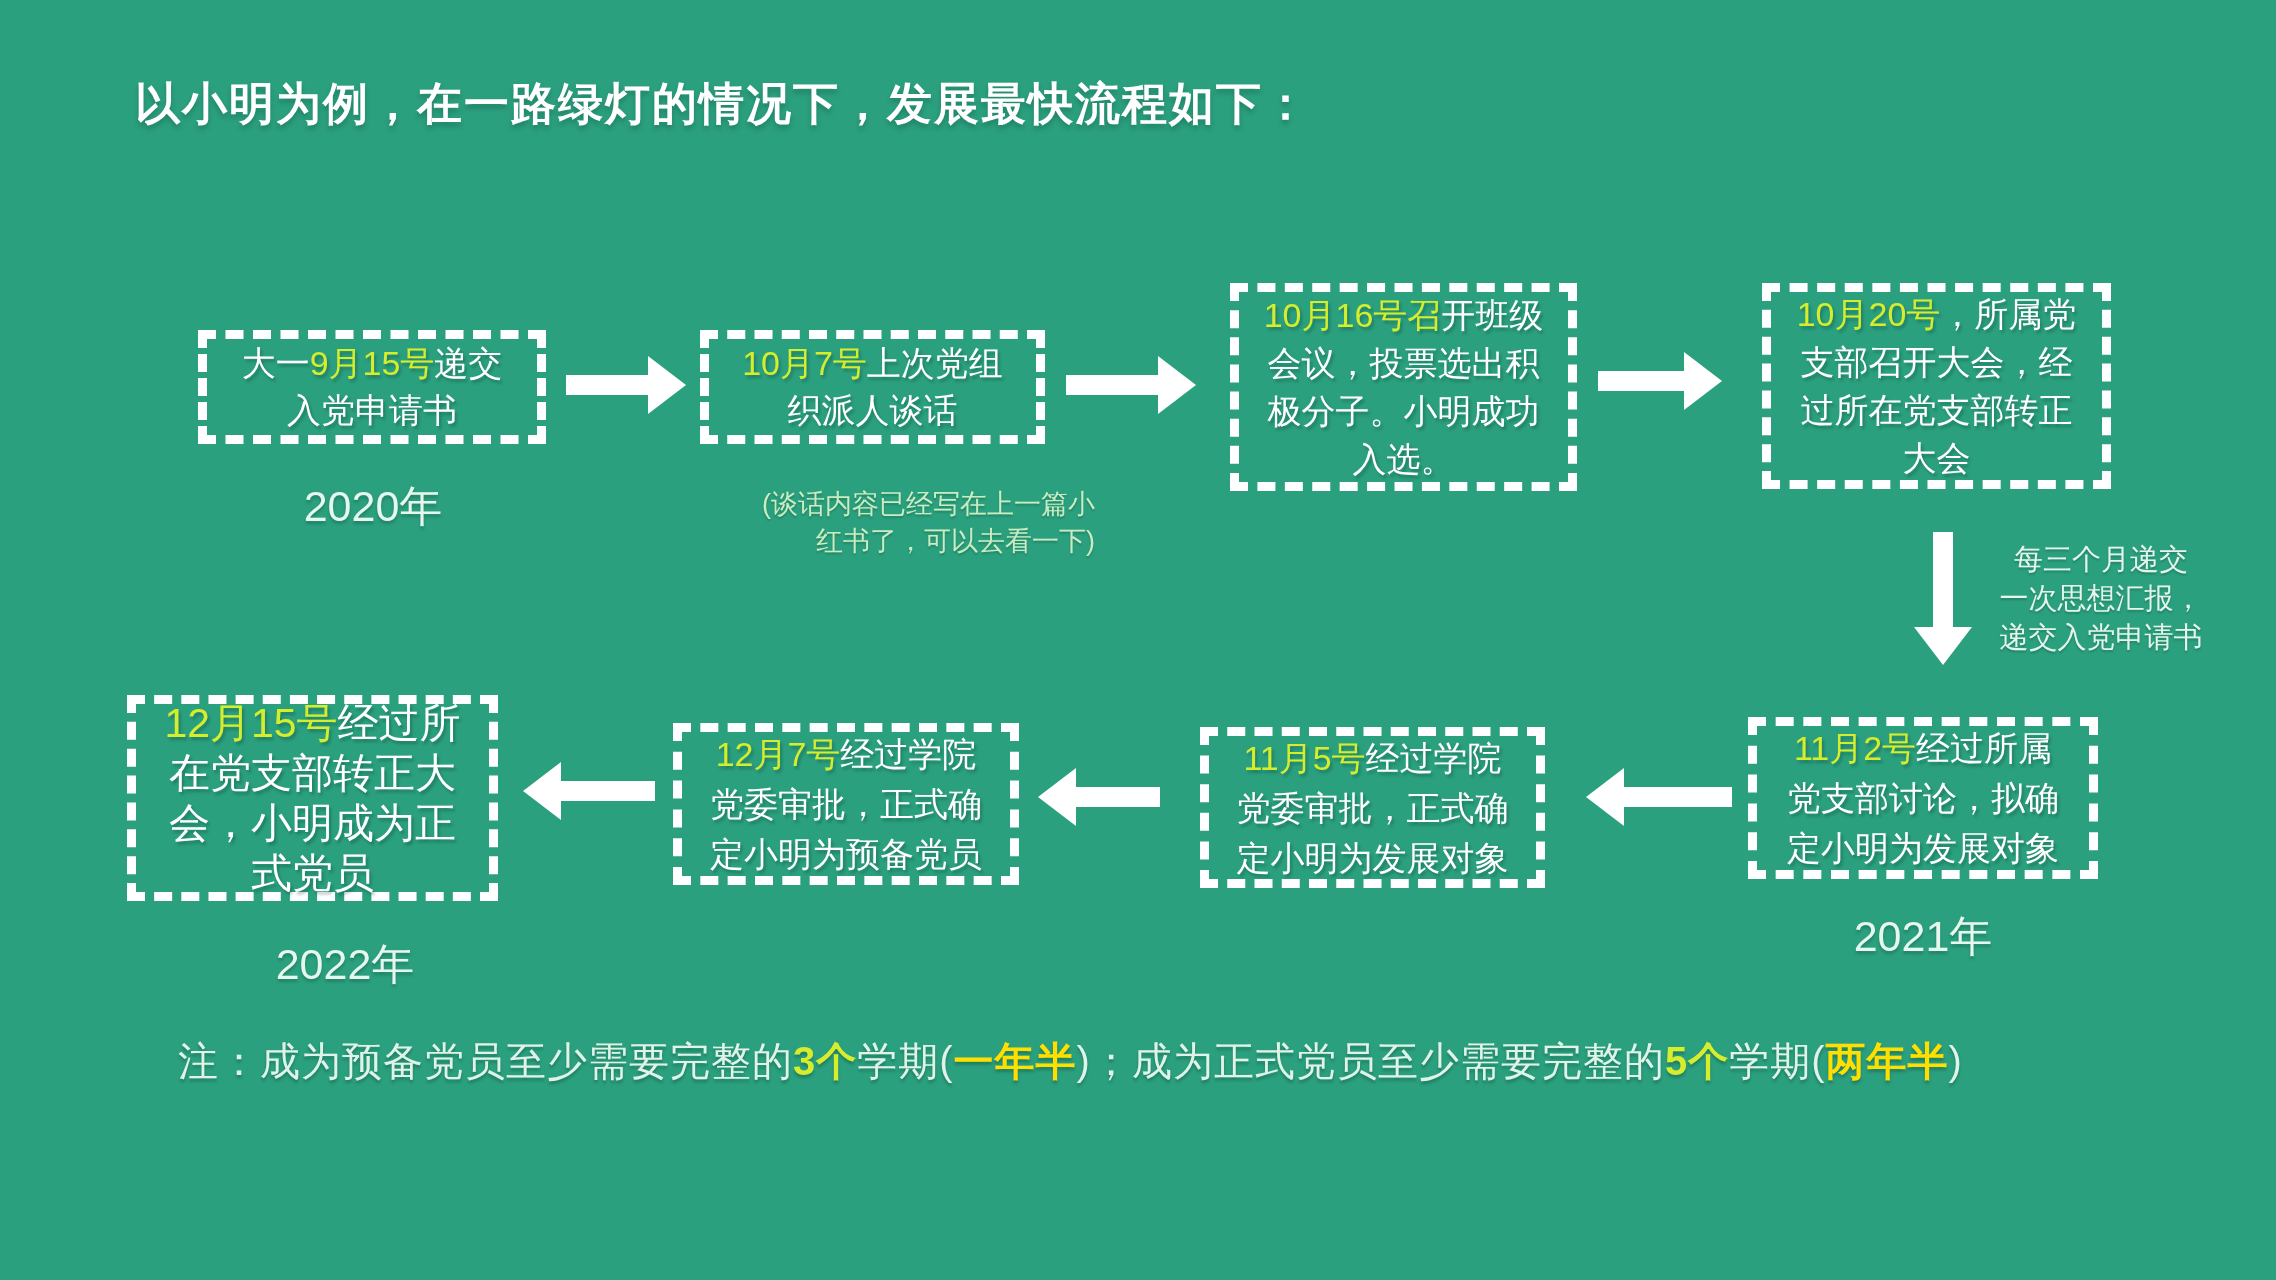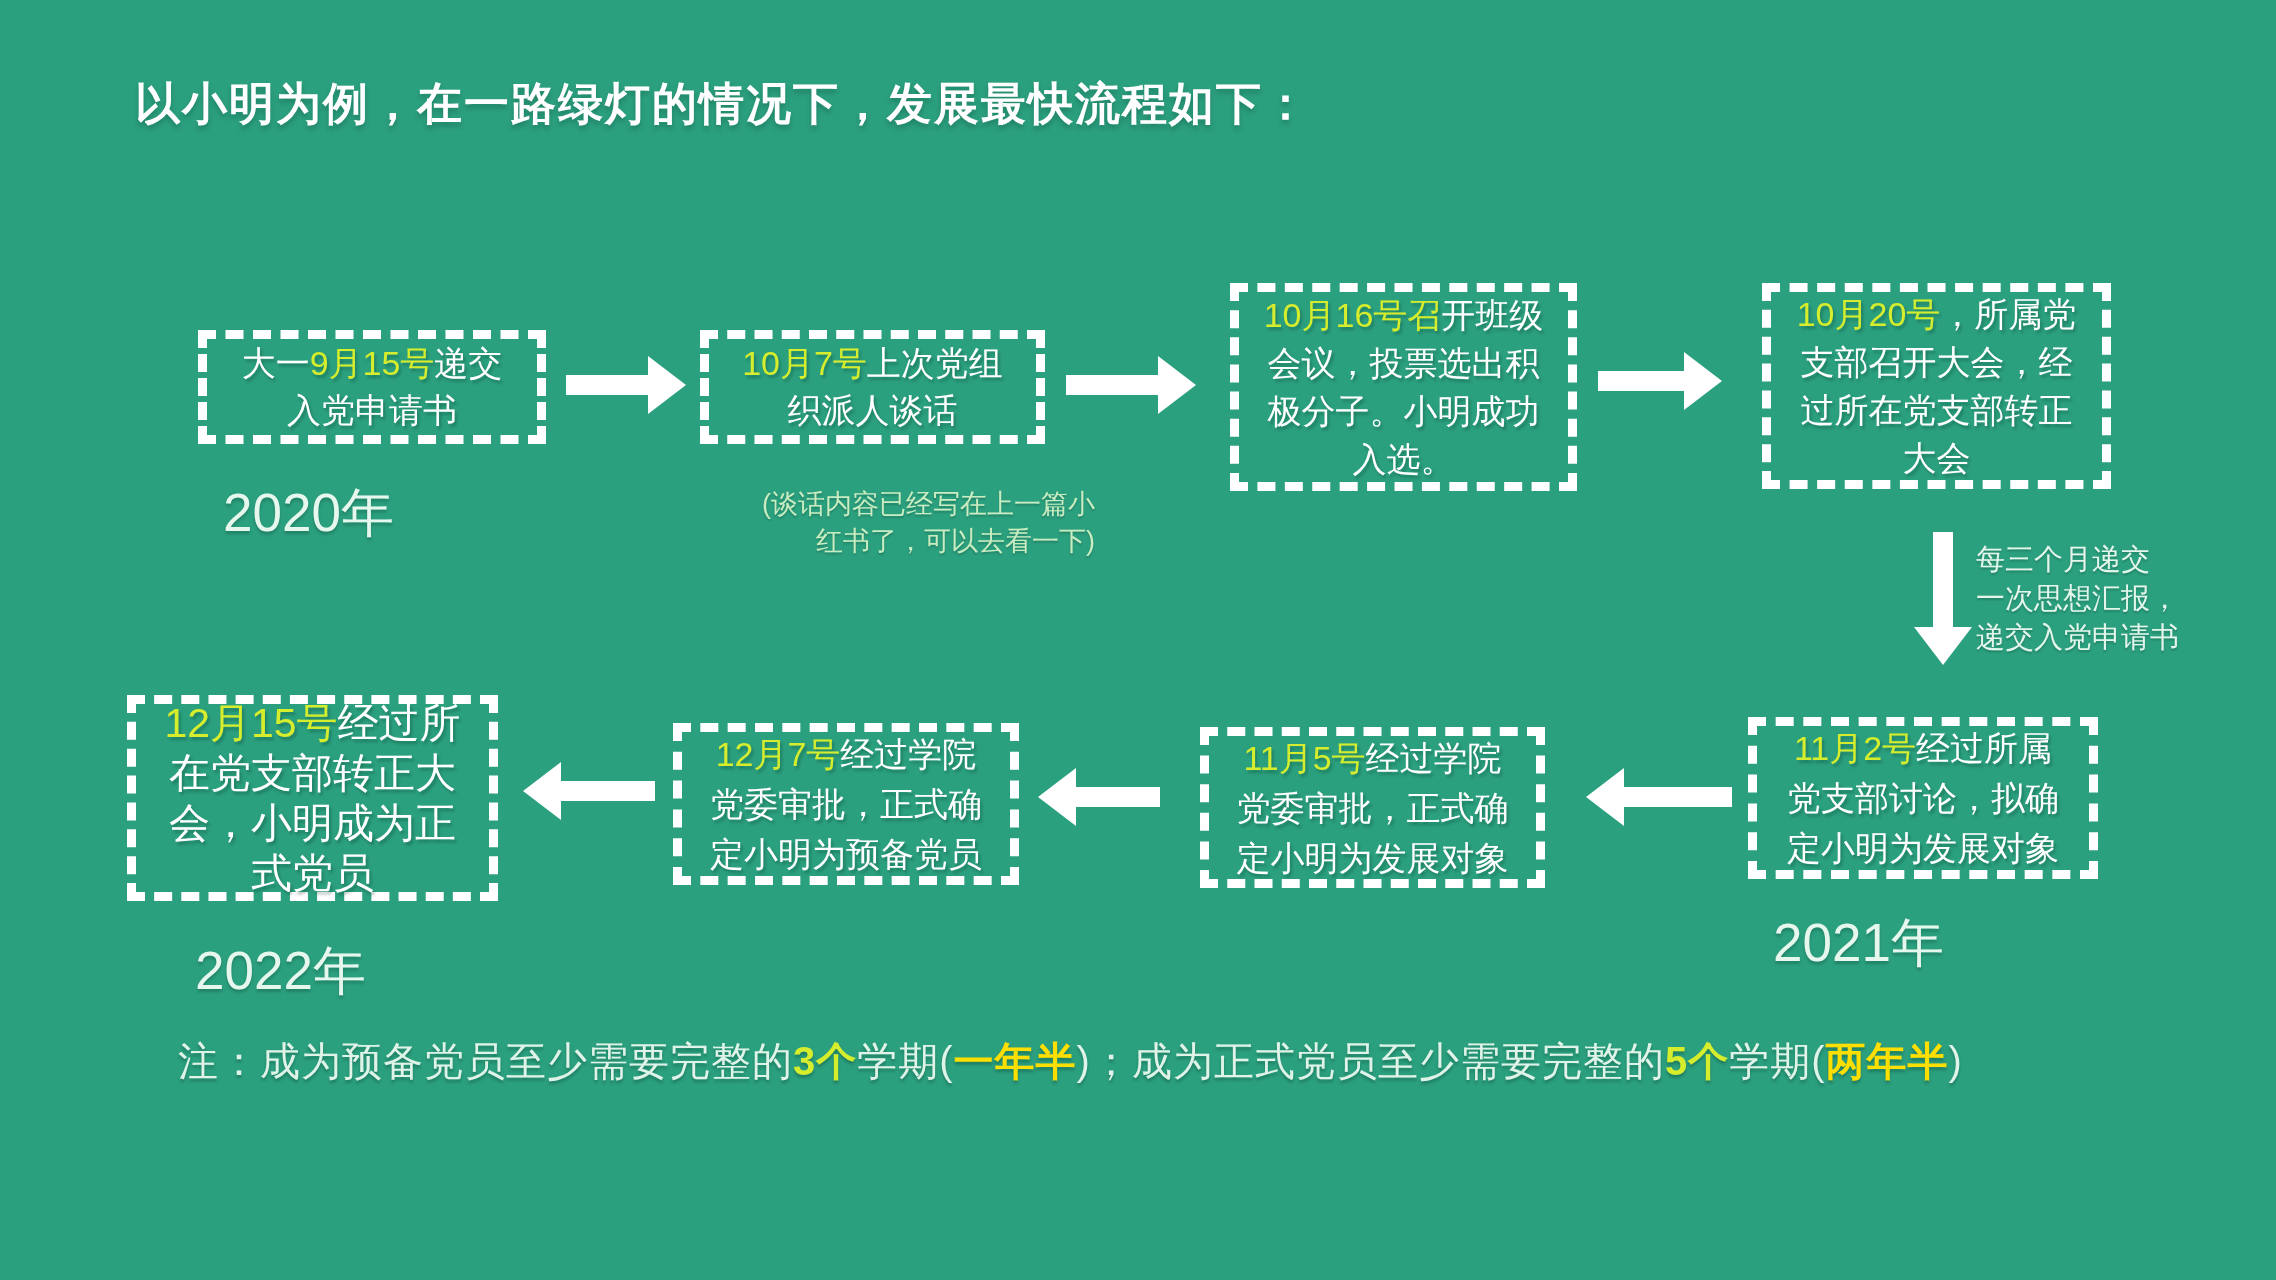--- a/index.html
+++ b/index.html
@@ -27,35 +27,35 @@
   #box1{left:198px;top:330px;width:348px;height:114px;}
   #box2{left:700px;top:330px;width:345px;height:114px;}
   #box3{left:1230px;top:283px;width:347px;height:208px;line-height:48px;}
   #box4{left:1762px;top:283px;width:349px;height:206px;line-height:48px;}
   #box5{left:1748px;top:717px;width:350px;height:162px;line-height:50px;}
   #box6{left:1200px;top:727px;width:345px;height:161px;line-height:50px;}
   #box7{left:673px;top:723px;width:346px;height:162px;line-height:50px;}
   #box8{left:127px;top:695px;width:371px;height:206px;font-size:41px;line-height:50px;}
   
   .year{
-    width:300px;font-size:53px;color:#e6f7ee;
+    width:300px;text-align:center;font-size:43px;color:#e6f7ee;
     text-shadow:0 3px 3px rgba(0,45,35,.25);
   }
   #year2020{left:223px;top:478px;}
   #year2021{left:1773px;top:908px;}
   #year2022{left:195px;top:936px;}
   
   .talk-note{
     left:655px;top:486px;width:440px;text-align:right;
     font-size:27px;line-height:37px;color:#c9ecc0;
     text-shadow:0 2px 2px rgba(0,45,35,.25);
   }
   
   .inspect-note{
-    left:1976px;top:540px;width:250px;text-align:left;
+    left:1976px;top:540px;width:250px;text-align:center;
     font-size:29px;line-height:39px;color:#e4f6ec;
     text-shadow:0 2px 2px rgba(0,45,35,.25);
   }
   .note-line{display:block;}
   
   .arrow-h{display:flex;align-items:center;height:58px;}
   .arrow-h .shaft{height:20px;background:#ffffff;}
   .arrow-h .head-r{width:0;height:0;border-left:38px solid #ffffff;border-top:29px solid transparent;border-bottom:29px solid transparent;}
   .arrow-h .head-l{width:0;height:0;border-right:38px solid #ffffff;border-top:29px solid transparent;border-bottom:29px solid transparent;}
   #arrow-r1{left:566px;top:356px;} #arrow-r1 .shaft{width:82px;}

